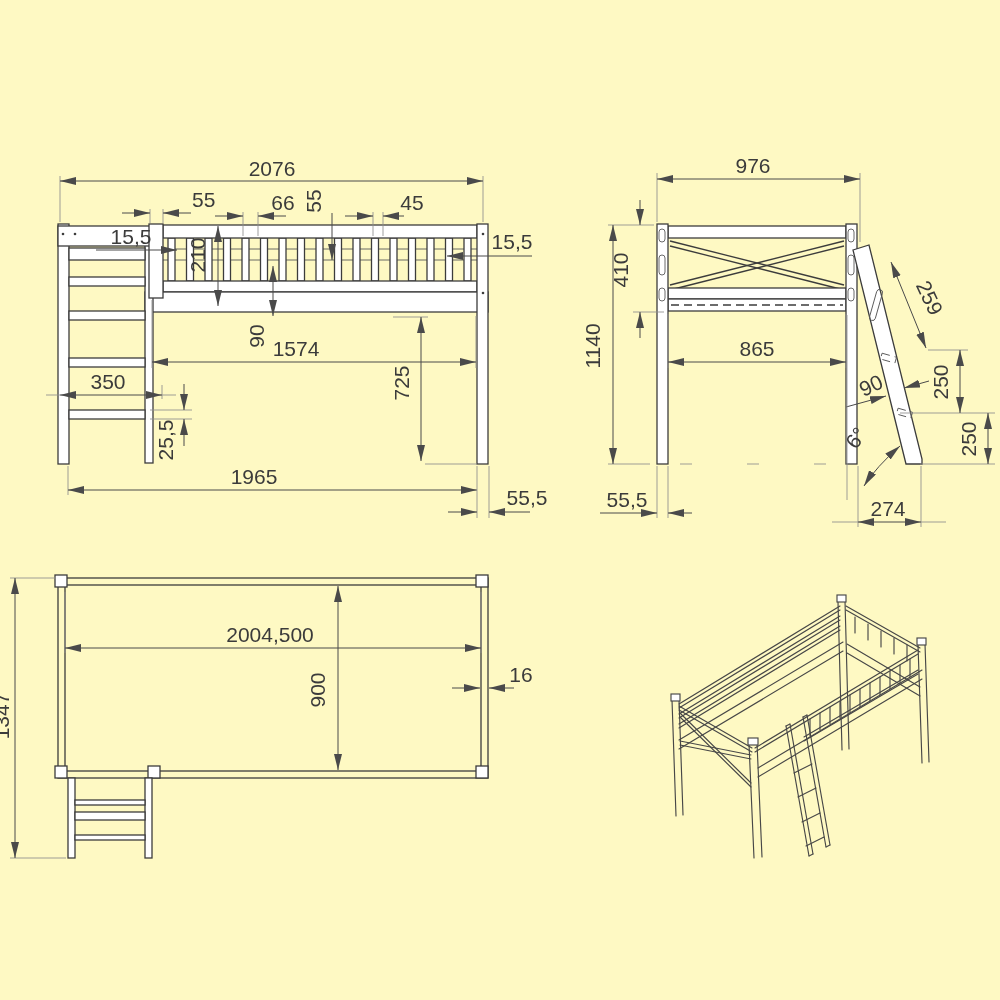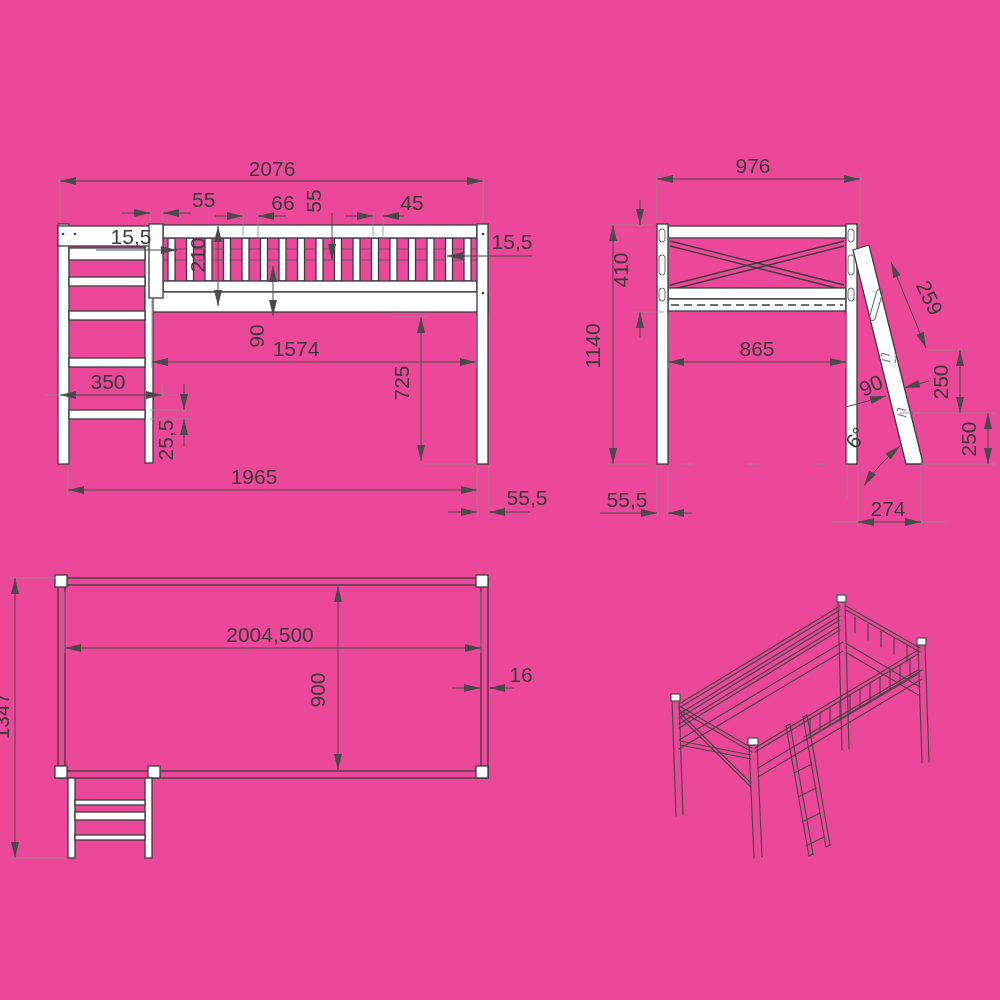--- a/index.html
+++ b/index.html
@@ -1,16 +1,16 @@
 <!DOCTYPE html>
 <html><head>
 <meta charset="utf-8">
 <style>
   html,body { margin:0; padding:0; background:#ffffff; }
-  #stage { width:1000px; height:1000px; background:#ec4899; position:relative; overflow:hidden; }
+  #stage { width:1000px; height:1000px; background:#fef9c3; position:relative; overflow:hidden; }
   svg { display:block; }
   .st  { fill:none; stroke:#3c3c3c; stroke-width:1.3; }
   .stf { fill:#ffffff; stroke:#3c3c3c; stroke-width:1.3; }
   .thin{ fill:none; stroke:#5a5a5a; stroke-width:0.9; }
   .iso { fill:none; stroke:#474747; stroke-width:1.15; stroke-linecap:round; }
   .isof{ fill:#ffffff; stroke:#474747; stroke-width:1.15; }
   .dim { fill:none; stroke:#4a4a4a; stroke-width:1; }
   .ext { fill:none; stroke:#8f8f8f; stroke-width:0.85; }
   .dsh { stroke-dasharray:8 5; }
   .flr { stroke-dasharray:12 55; }

